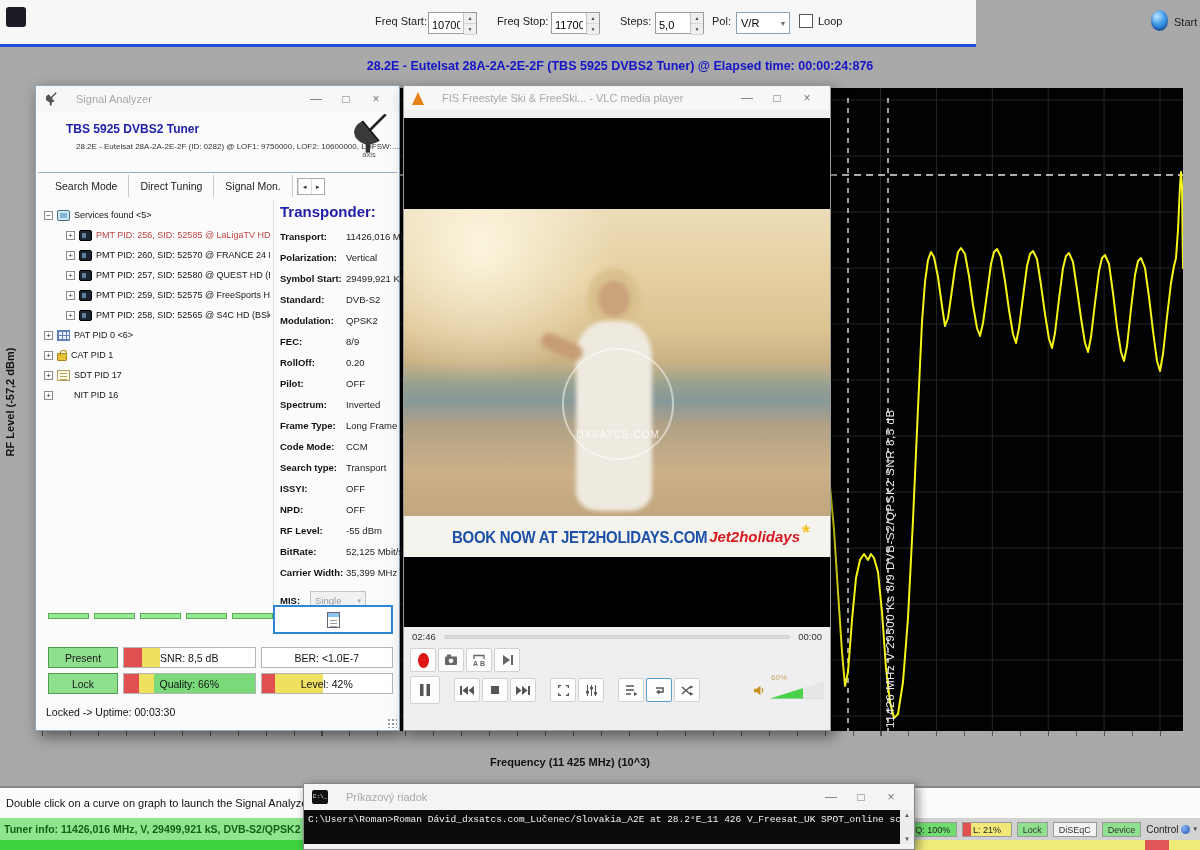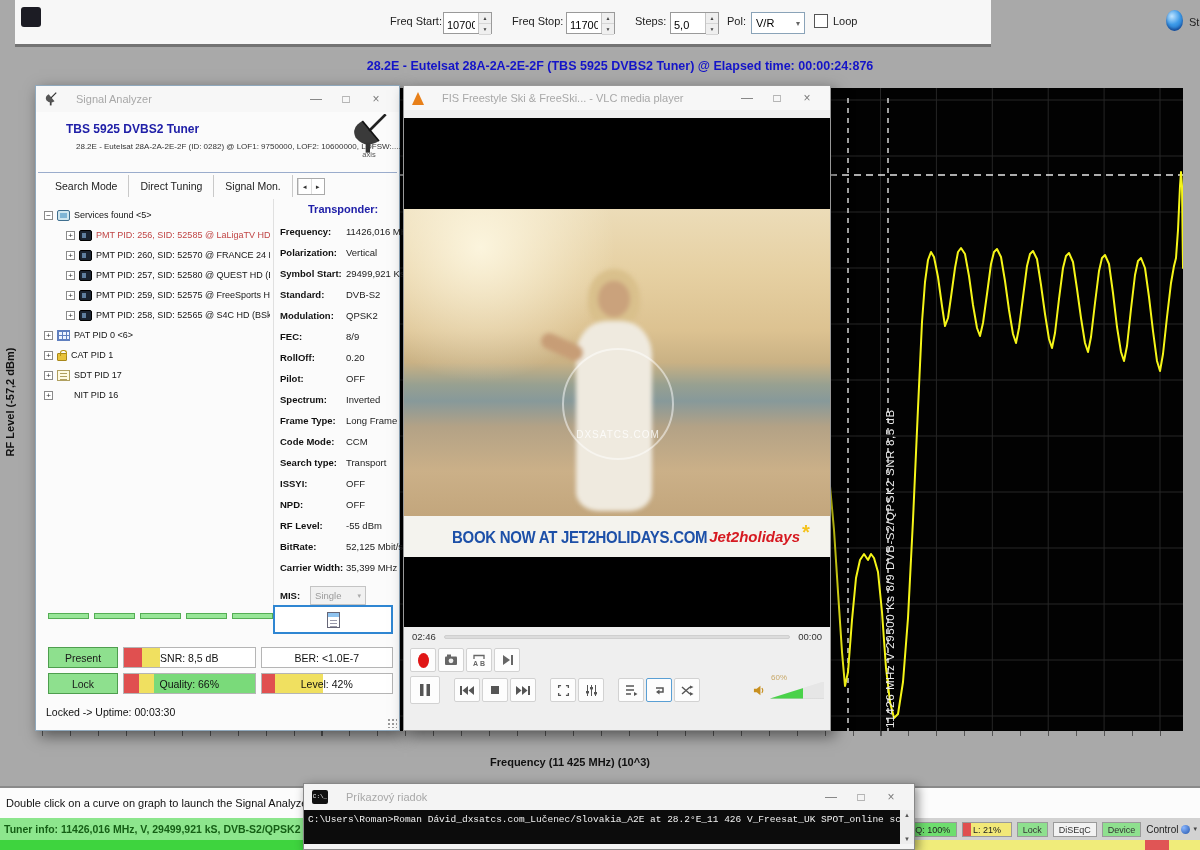--- a/index.html
+++ b/index.html
@@ -1,21 +1,21 @@
 <!DOCTYPE html>
 <html><head>
 <meta charset="utf-8">
 <style>
   * { margin:0; padding:0; box-sizing:border-box; }
   html,body { width:1200px; height:850px; }
   body { font-family:"Liberation Sans", sans-serif; background:#a9a9a9; }
   .app { position:relative; width:1200px; height:850px; overflow:hidden; background:#a9a9a9; }
 
   
-  .topbar { position:absolute; left:15px; top:0; width:976px; height:47px; background:#f7f7f7; border-bottom:3px solid #737373; }
+  .topbar { position:absolute; left:0; top:0; width:976px; height:47px; background:#f7f7f7; border-bottom:3px solid #1d4ed8; }
   .appicon { position:absolute; left:6px; top:7px; width:20px; height:20px; background:#1c1c24; border-radius:3px; }
   .tb-item { position:absolute; top:15px; font-size:11px; color:#222; }
   .spinbox { position:absolute; top:12px; height:22px; background:#fff; border:1px solid #9a9a9a; display:flex; }
   .spinbox .val { width:34px; font-size:11px; padding:3px 3px 0 3px; text-align:right; border:none; outline:none; font-family:"Liberation Sans",sans-serif; }
   .spinner { width:13px; border-left:1px solid #c5c5c5; display:flex; flex-direction:column; }
   .spinner span { flex:1; font-size:5px; color:#444; text-align:center; line-height:10px; background:#efefef; border-bottom:1px solid #d5d5d5; }
   .selbox { position:absolute; top:12px; height:22px; background:#fff; border:1px solid #8aa3b8; font-size:11px; display:flex; align-items:center; padding:0 4px; }
   .selbox .caret { margin-left:auto; color:#666; font-size:8px; padding-left:8px; }
   .chk { position:absolute; top:14px; width:14px; height:14px; background:#fff; border:1px solid #555; }
   .orb { position:absolute; top:10px; width:17px; height:21px; border-radius:50%; background:radial-gradient(circle at 35% 30%, #bfe4ff 0%, #3d9ae8 45%, #1565c0 100%); box-shadow:inset 0 -2px 3px rgba(0,0,60,.4); }
@@ -68,21 +68,21 @@
   .ti-table { background:#eef4ff; border:1px solid #5f7fbf;
     background-image:linear-gradient(#5f7fbf 1px, transparent 1px), linear-gradient(90deg,#5f7fbf 1px, transparent 1px);
     background-size:4px 4px; }
   .ti-lock { width:10px; height:8px; margin-top:4px; background:#e8c33a; border:1px solid #a8871a; border-radius:1px; }
   .ti-lock::before { content:""; position:absolute; left:1.5px; top:-4px; width:5px; height:5px; border:1.5px solid #b8960f; border-bottom:none; border-radius:3px 3px 0 0; }
   .ti-doc { background:#fffbe2; border:1px solid #b0a060; }
   .ti-doc::after { content:""; position:absolute; left:2px; top:2px; width:7px; height:1px; background:#b0a060; box-shadow:0 3px 0 #b0a060, 0 6px 0 #b0a060; }
   .ti-ant { background:transparent; }
 
   .tp { position:absolute; left:237px; top:0px; width:125px; border-left:1px solid #e0e0e0; padding:4px 0 0 6px; height:430px; }
-  .tp-head { font-size:11px; font-weight:bold; color:#2020a8; margin-bottom:6px;margin-left:28px; }
+  .tp-head { font-size:15px; font-weight:bold; color:#2020a8; margin-bottom:6px; }
   .tp-row { display:flex; height:21px; align-items:center; }
   .tp-l { width:66px; font-size:9.5px; font-weight:bold; color:#111; flex:none; }
   .tp-v { font-size:9.5px; color:#222; white-space:nowrap; }
   .mis-row { display:flex; align-items:center; margin-top:8px; }
   .mis-sel { margin-left:10px; width:56px; height:19px; background:#f1f1f1; border:1px solid #c4c4c4; color:#9a9a9a; font-size:9.5px; display:flex; align-items:center; padding:8px 4px; }
   .mis-sel .caret { margin-left:auto; font-size:7px; color:#aaa; }
 
   .badges { position:absolute; left:12px; top:527px; display:flex; gap:5px; }
   .pidbadge { background:#98e698; border:1px solid #55ae55; color:#1d3d1d; font-size:9px; font-style:italic; padding:2px 0; width:41px; text-align:center; }
   .savebtn { position:absolute; left:237px; top:519px; width:120px; height:29px; background:#fff; border:2px solid #2f86d2; display:flex; align-items:center; justify-content:center; }
@@ -378,21 +378,21 @@
     <span class="exp">+</span>
     <span class="ti ti-ant"></span>
     <span class="tlabel9">NIT PID 16</span>
   </div>
           </div>
       </div>
       <div class="tp">
         <div class="tp-head">Transponder:</div>
         <div id="tp-rows">
             <div class="tp-row">
-    <span class="tp-l">Frequency:</span>
+    <span class="tp-l">Transport:</span>
     <span class="tp-v">11426,016 MHz</span>
   </div>
             <div class="tp-row">
     <span class="tp-l">Polarization:</span>
     <span class="tp-v">Vertical</span>
   </div>
             <div class="tp-row">
     <span class="tp-l">Symbol Start:</span>
     <span class="tp-v">29499,921 Ks</span>
   </div>

